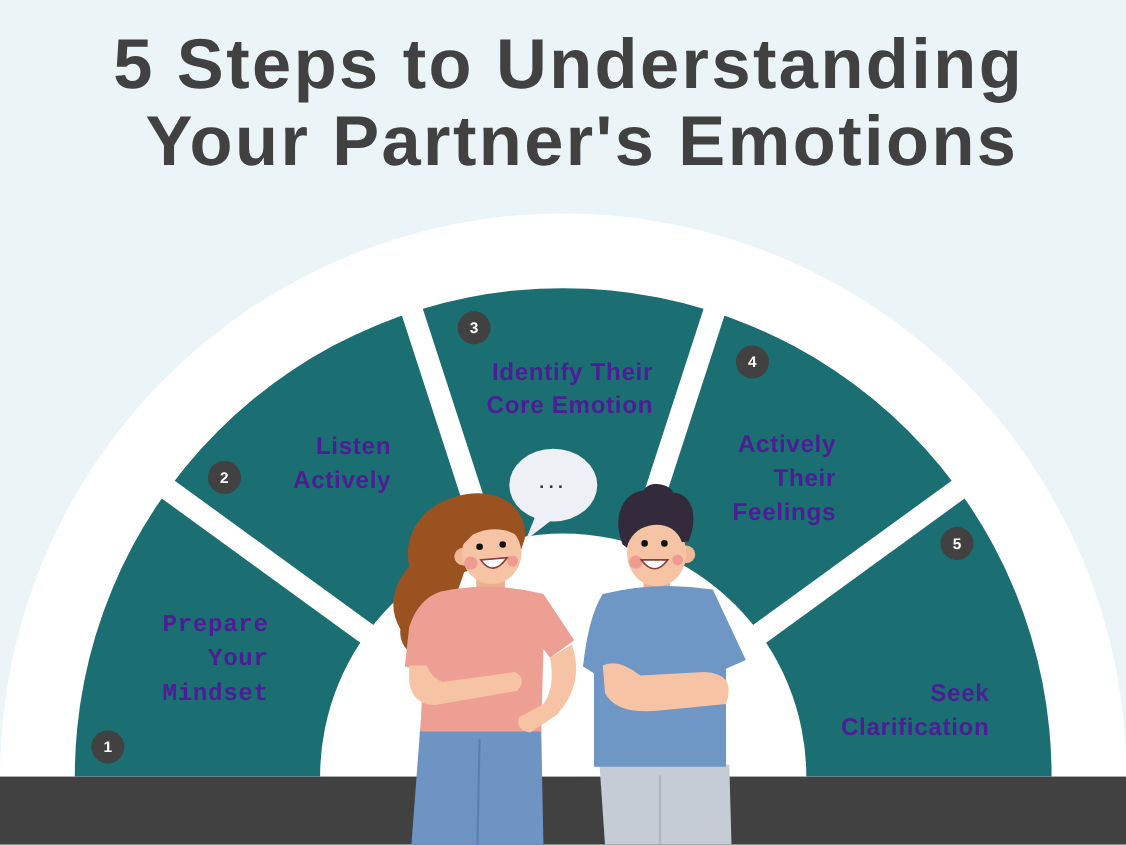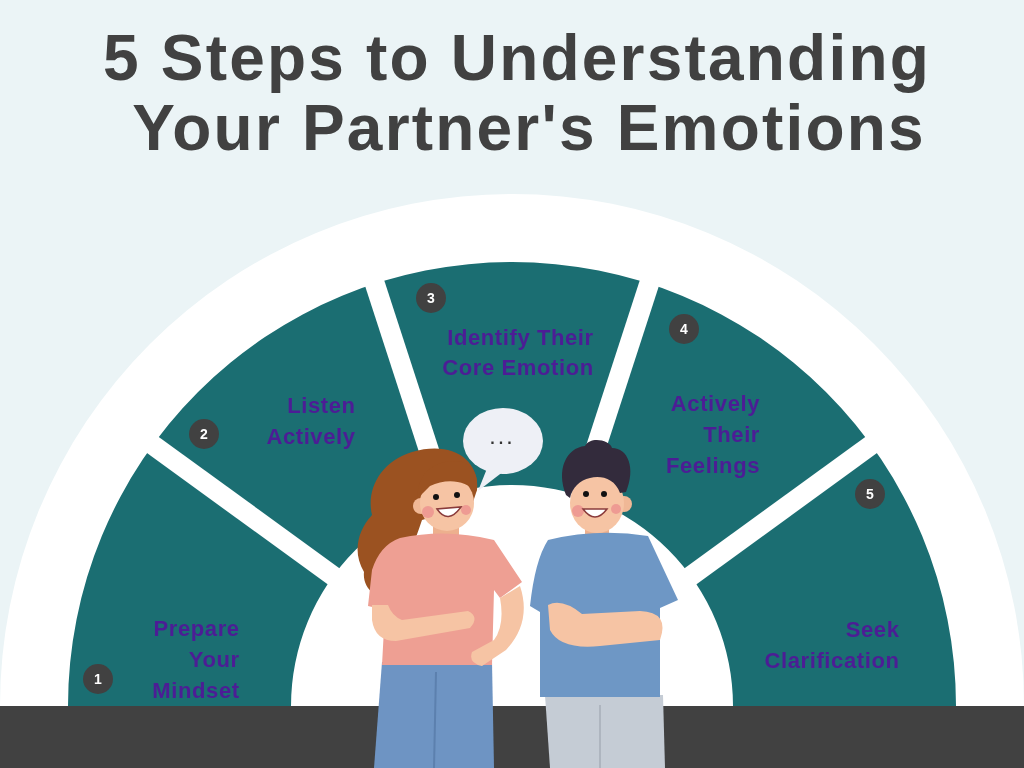--- a/index.html
+++ b/index.html
@@ -87,21 +87,21 @@
     <circle cx="578" cy="511" r="6" fill="#EE9B93"></circle>
     <circle cx="616" cy="509" r="5" fill="#EE9B93"></circle>
     <path d="M 583 509 Q 595 525 607 509 Z" fill="#ffffff" stroke="#8A3B3B" stroke-width="1.5"></path>
   </g>
 </svg>
 
 <div class="title-line" style="top:26px;text-align:center;">5 Steps to Understanding</div>
 <div class="title-line" style="top:96px;margin-left:12px;">Your Partner's Emotions</div>
 
 <div class="badge" style="left:83px; top:664px;">1</div>
-<div class="label" style="left:196px; top:613px;">
+<div class="label" style="left:196px; top:553px;font-family:Liberation Mono, monospace;">
   <div>Prepare</div>
   <div>Your</div>
   <div>Mindset</div>
 </div>
 
 <div class="badge" style="left:189px; top:419px;">2</div>
 <div class="label" style="left:311px; top:390px;">
   <div>Listen</div>
   <div>Actively</div>
 </div>

